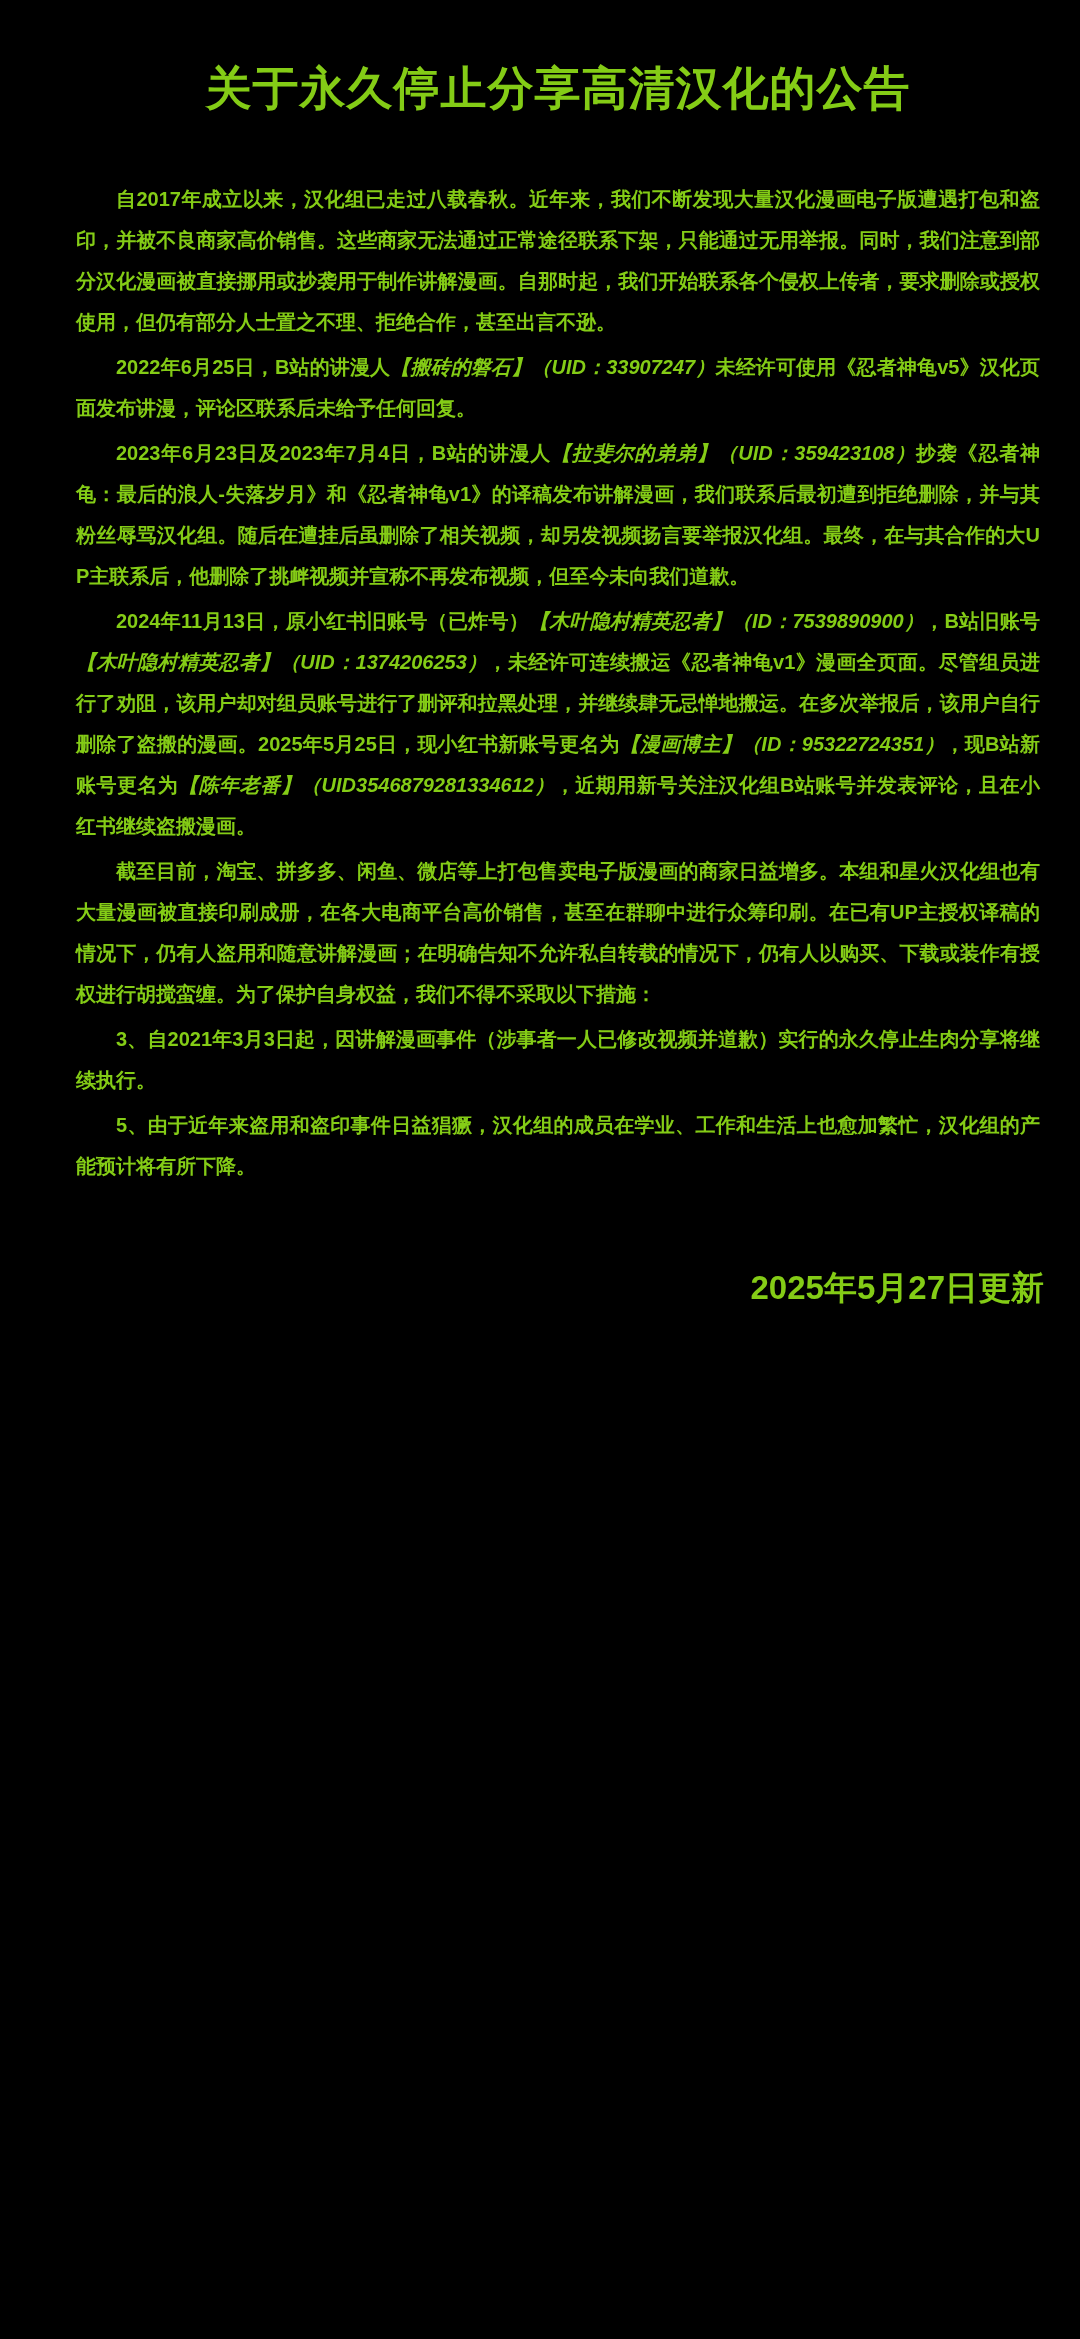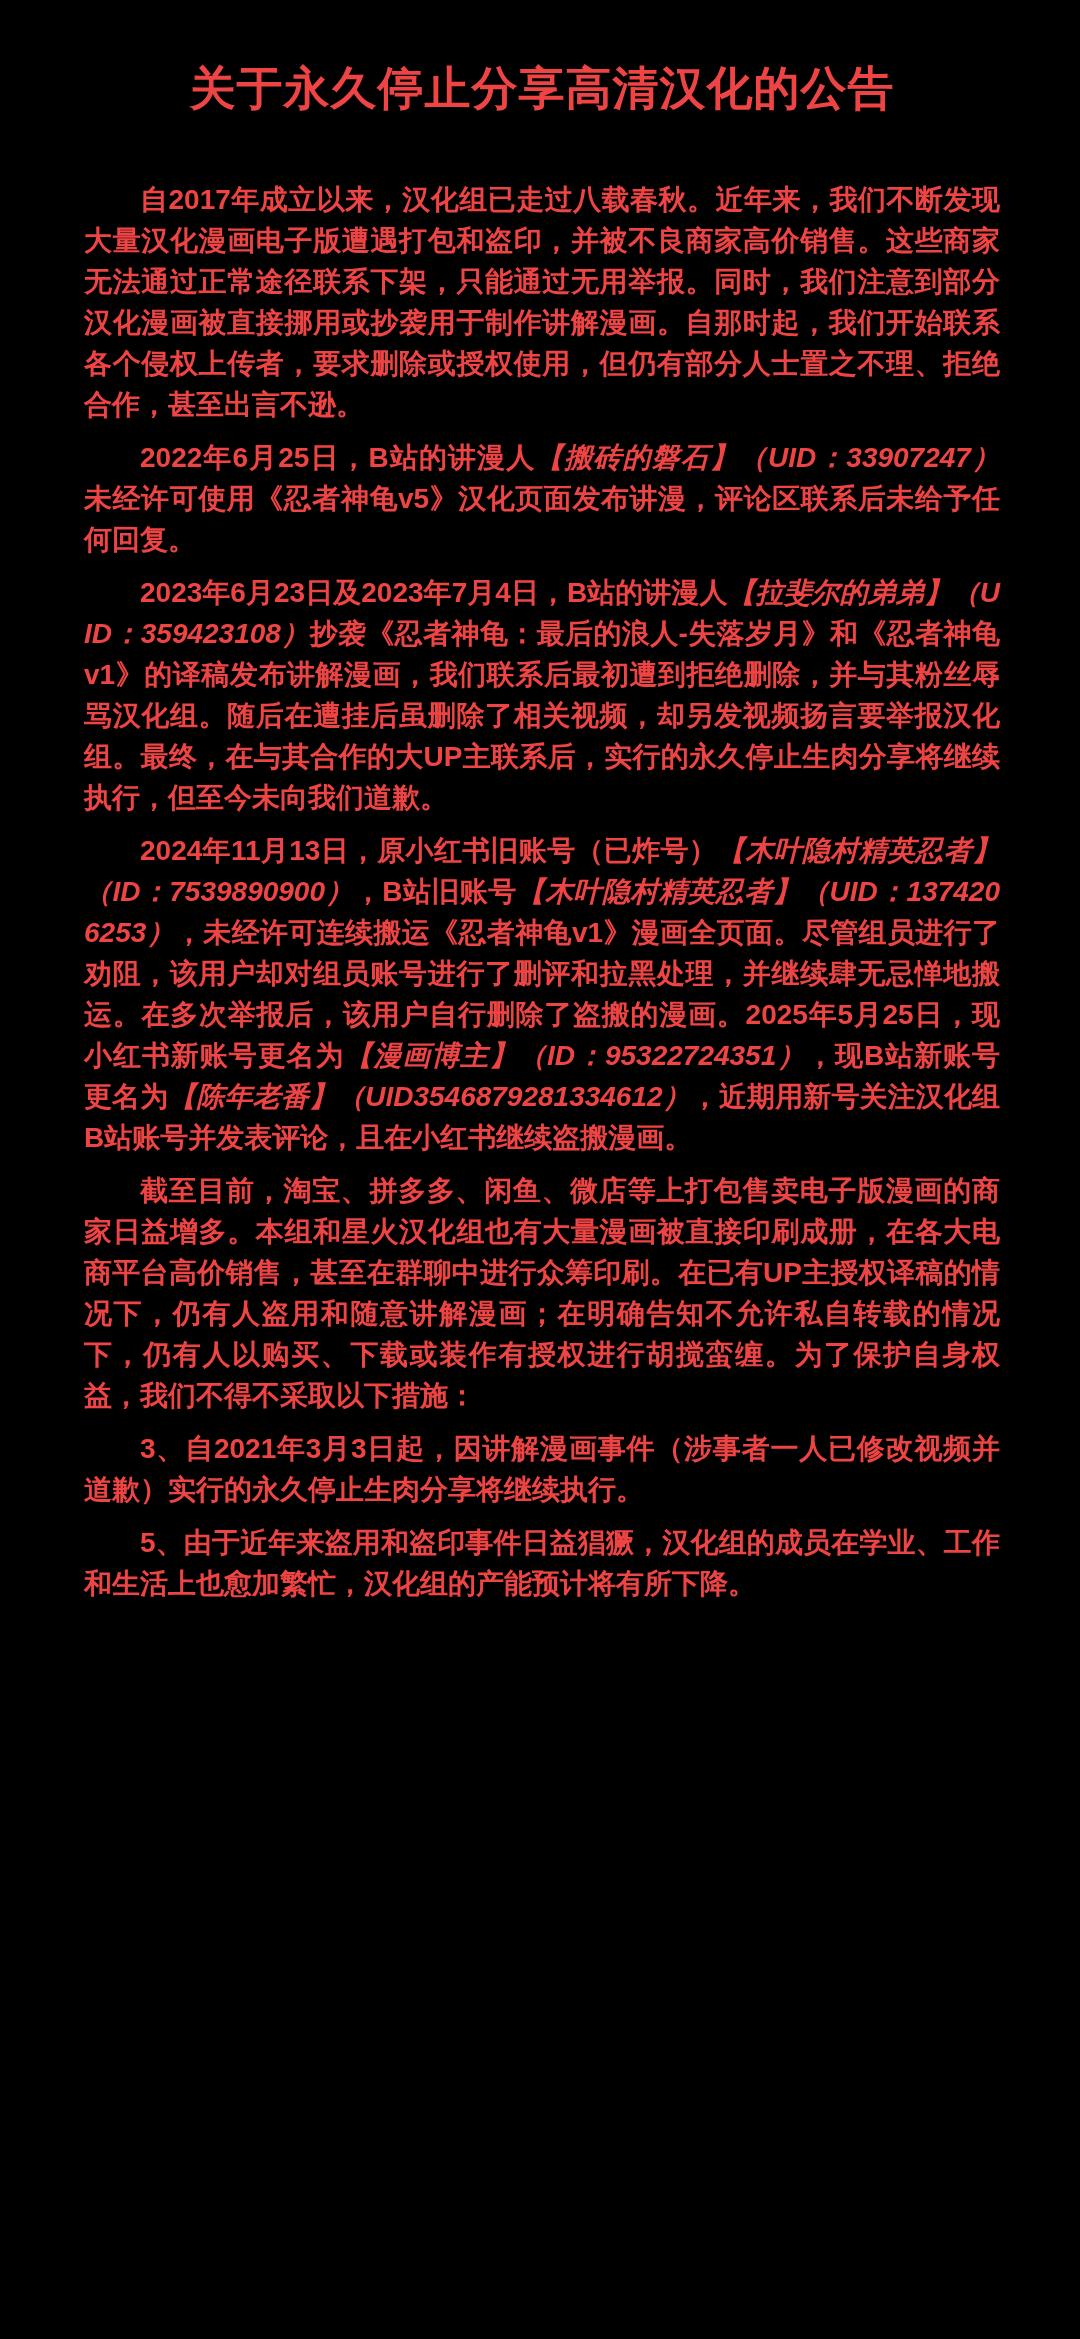--- a/index.html
+++ b/index.html
@@ -5,37 +5,37 @@
   html, body {
     margin: 0;
     padding: 0;
     background: #000000;
   }
   .page {
     position: relative;
     width: 1080px;
     height: 1671px;
     background: #000000;
-    color: #ef4444;
+    color: #84cc16;
     font-family: "Liberation Sans", sans-serif;
     font-weight: 700;
     box-sizing: border-box;
-    padding: 52px 68px 0 72px;
+    padding: 52px 36px 0 72px;
     overflow: hidden;
   }
   .title {
     margin: 10px 0 64px 0;
     font-size: 46px;
     line-height: 1.15;
     text-align: center;
     letter-spacing: 1px;
   }
   .body p {
-    margin: 12px;
-    font-size: 28px;
+    margin: 4px;
+    font-size: 20px;
     line-height: 41px;
     text-align: justify;
     text-indent: 2em;
     word-break: break-all;
   }
   .em {
     font-style: italic;
   }
   .date {
     margin-top: 80px;
@@ -48,21 +48,21 @@
 <body>
 
 <div class="page">
   <h1 class="title">关于永久停止分享高清汉化的公告</h1>
 
   <div class="body">
     <p><span>自2017年成立以来，汉化组已走过八载春秋。近年来，我们不断发现大量汉化漫画电子版遭遇打包和盗印，并被不良商家高价销售。这些商家无法通过正常途径联系下架，只能通过无用举报。同时，我们注意到部分汉化漫画被直接挪用或抄袭用于制作讲解漫画。自那时起，我们开始联系各个侵权上传者，要求删除或授权使用，但仍有部分人士置之不理、拒绝合作，甚至出言不逊。</span></p>
 
     <p><span>2022年6月25日，B站的讲漫人</span><span class="em">【搬砖的磐石】（UID：33907247）</span><span>未经许可使用《忍者神龟v5》汉化页面发布讲漫，评论区联系后未给予任何回复。</span></p>
 
-    <p><span>2023年6月23日及2023年7月4日，B站的讲漫人</span><span class="em">【拉斐尔的弟弟】（UID：359423108）</span><span>抄袭《忍者神龟：最后的浪人-失落岁月》和《忍者神龟v1》的译稿发布讲解漫画，我们联系后最初遭到拒绝删除，并与其粉丝辱骂汉化组。随后在遭挂后虽删除了相关视频，却另发视频扬言要举报汉化组。最终，在与其合作的大UP主联系后，实行的永久停止生肉分享将继续执行，但至今未向我们道歉。</span></p>
+    <p><span>2023年6月23日及2023年7月4日，B站的讲漫人</span><span class="em">【拉斐尔的弟弟】（UID：359423108）</span><span>抄袭《忍者神龟：最后的浪人-失落岁月》和《忍者神龟v1》的译稿发布讲解漫画，我们联系后最初遭到拒绝删除，并与其粉丝辱骂汉化组。随后在遭挂后虽删除了相关视频，却另发视频扬言要举报汉化组。最终，在与其合作的大UP主联系后，他删除了挑衅视频并宣称不再发布视频，但至今未向我们道歉。</span></p>
 
 
     <p><span>2024年11月13日，原小红书旧账号（已炸号）</span><span class="em">【木叶隐村精英忍者】（ID：7539890900）</span><span>，B站旧账号</span><span class="em">【木叶隐村精英忍者】（UID：1374206253）</span><span>，未经许可连续搬运《忍者神龟v1》漫画全页面。尽管组员进行了劝阻，该用户却对组员账号进行了删评和拉黑处理，并继续肆无忌惮地搬运。在多次举报后，该用户自行删除了盗搬的漫画。2025年5月25日，现小红书新账号更名为</span><span class="em">【漫画博主】（ID：95322724351）</span><span>，现B站新账号更名为</span><span class="em">【陈年老番】（UID3546879281334612）</span><span>，近期用新号关注汉化组B站账号并发表评论，且在小红书继续盗搬漫画。</span></p>
 
     <p><span>截至目前，淘宝、拼多多、闲鱼、微店等上打包售卖电子版漫画的商家日益增多。本组和星火汉化组也有大量漫画被直接印刷成册，在各大电商平台高价销售，甚至在群聊中进行众筹印刷。在已有UP主授权译稿的情况下，仍有人盗用和随意讲解漫画；在明确告知不允许私自转载的情况下，仍有人以购买、下载或装作有授权进行胡搅蛮缠。为了保护自身权益，我们不得不采取以下措施：</span></p>
 
 
 
     <p><span>3、自2021年3月3日起，因讲解漫画事件（涉事者一人已修改视频并道歉）实行的永久停止生肉分享将继续执行。</span></p>
 

